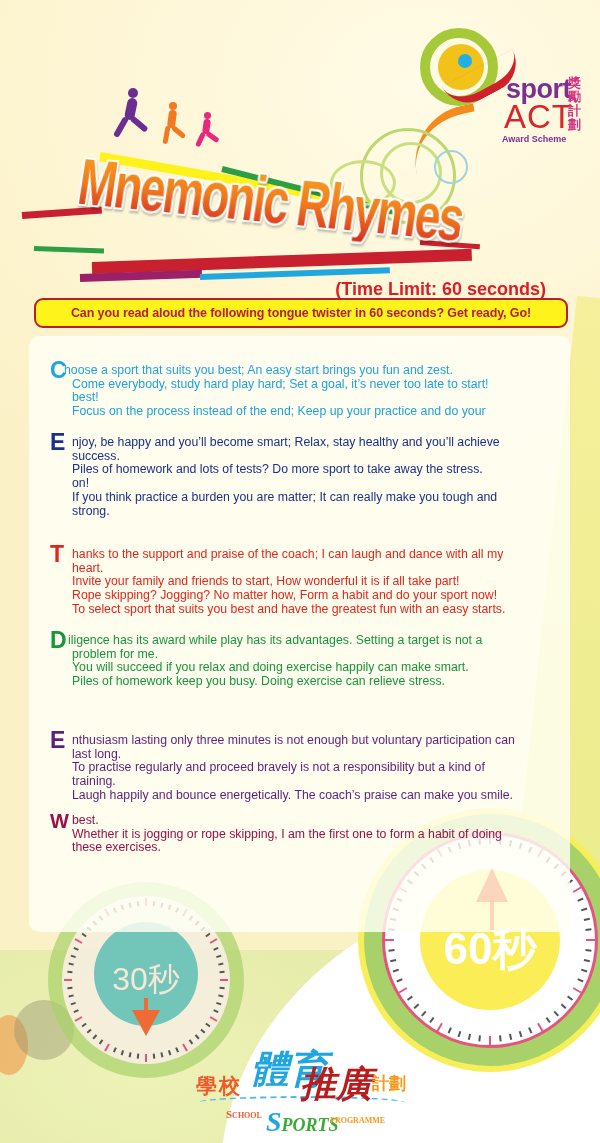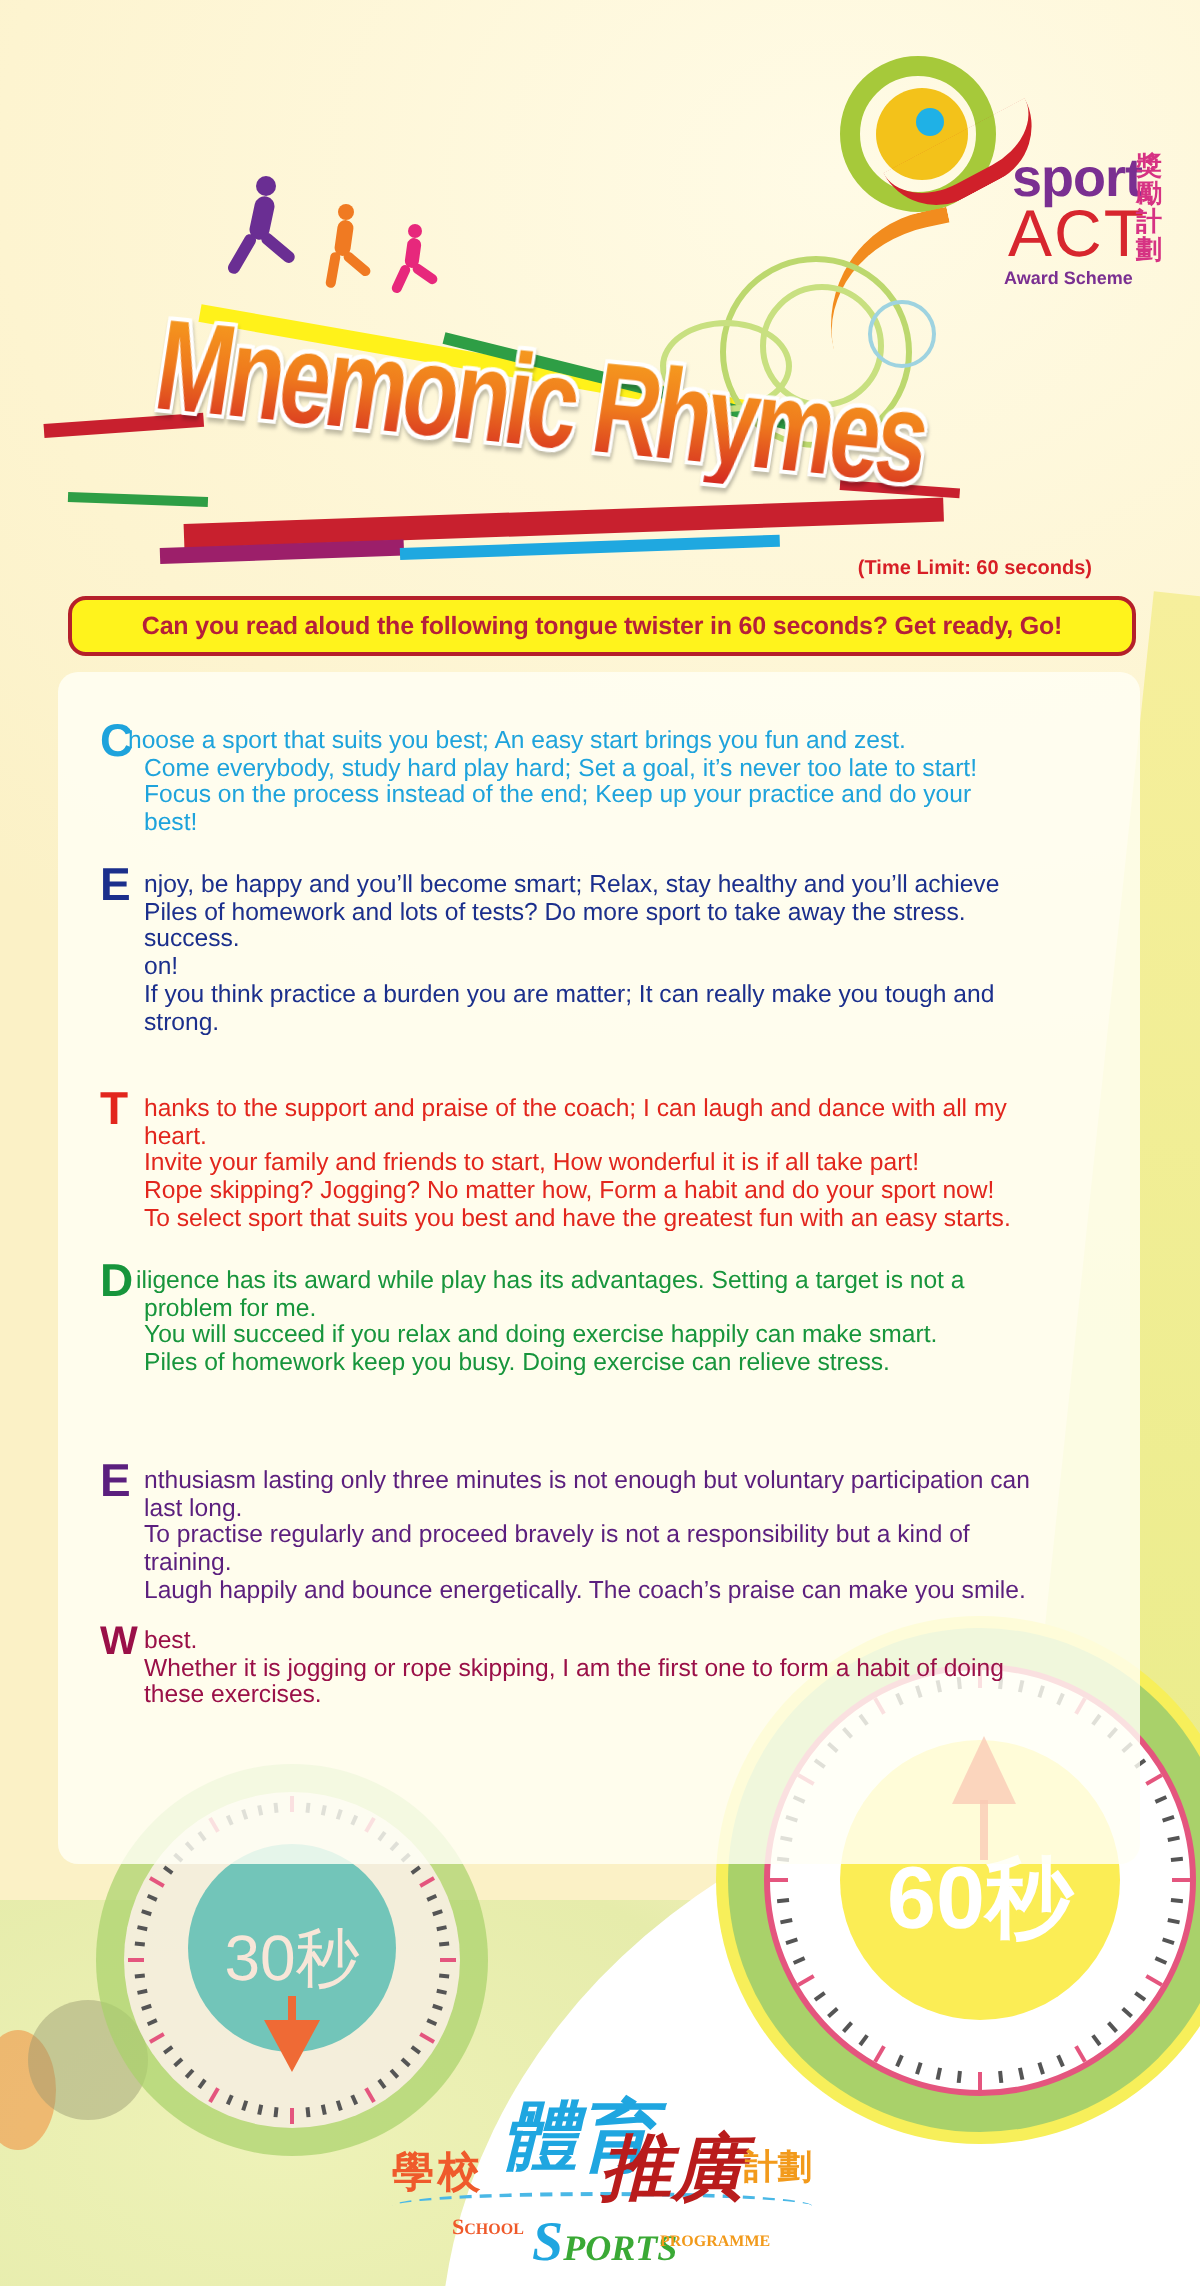--- a/index.html
+++ b/index.html
@@ -58,21 +58,21 @@
     transform-origin: left top; line-height: 1;
     background: linear-gradient(180deg, #f7a21f 0%, #ef7a1d 50%, #d52a22 100%);
     -webkit-background-clip: text; background-clip: text; color: transparent;
     -webkit-text-stroke: 0px;
     filter: drop-shadow(2px 0 0 #fff) drop-shadow(-2px 0 0 #fff) drop-shadow(0 2px 0 #fff) drop-shadow(0 -2px 0 #fff) drop-shadow(1px 2px 1px rgba(0,0,0,0.25));
     white-space: nowrap;
   }
   .ball { position: absolute; left: 330px; top: 120px; width: 130px; height: 110px; }
   .ball .c { position: absolute; border: 3px solid #b8d56a; border-radius: 50%; }
 
-  .time-limit { position: absolute; right: 54px; top: 279px; color: #d81f26; font-weight: bold; font-size: 10px; }
+  .time-limit { position: absolute; right: 54px; top: 279px; color: #d81f26; font-weight: bold; font-size: 18px; }
 
   .prompt {
     position: absolute; left: 34px; top: 298px; width: 534px; height: 30px;
     background: #fff31c; border: 2px solid #b5202a; border-radius: 9px; box-sizing: border-box;
     display: flex; align-items: center; justify-content: center;
     color: #b51f3a; font-weight: bold; font-size: 12.5px; letter-spacing: -0.1px;
   }
 
   .card {
     position: absolute; left: 29px; top: 336px; width: 541px; height: 596px;
@@ -309,29 +309,29 @@
 
 <div class="prompt">
   <span>Can you read aloud the following tongue twister in 60 seconds?  Get ready, Go!</span>
 </div>
 
 <div class="card">
   <div class="stanza" style="top:28px; color:#1ea3dc;">
     <span class="initial">C</span>
     <span class="line first" style="padding-left:14px;">hoose a sport that suits you best; An easy start brings you fun and zest.</span>
     <span class="line">Come everybody, study hard play hard; Set a goal, it’s never too late to start!</span>
+    <span class="line">best!</span>
     <span class="line">Focus on the process instead of the end; Keep up your practice and do your</span>
-    <span class="line">best!</span>
   </div>
 
   <div class="stanza" style="top:100px; color:#1b2f8c;">
     <span class="initial">E</span>
     <span class="line first">njoy, be happy and you’ll become smart; Relax, stay healthy and you’ll achieve</span>
+    <span class="line">success.</span>
     <span class="line">Piles of homework and lots of tests? Do more sport to take away the stress.</span>
-    <span class="line">success.</span>
     <span class="line">on!</span>
     <span class="line">If you think practice a burden you are matter; It can really make you tough and</span>
     <span class="line">strong.</span>
   </div>
 
   <div class="stanza" style="top:212px; color:#e2261d;">
     <span class="initial">T</span>
     <span class="line first">hanks to the support and praise of the coach; I can laugh and dance with all my</span>
     <span class="line">heart.</span>
     <span class="line">Invite your family and friends to start, How wonderful it is if all take part!</span>

